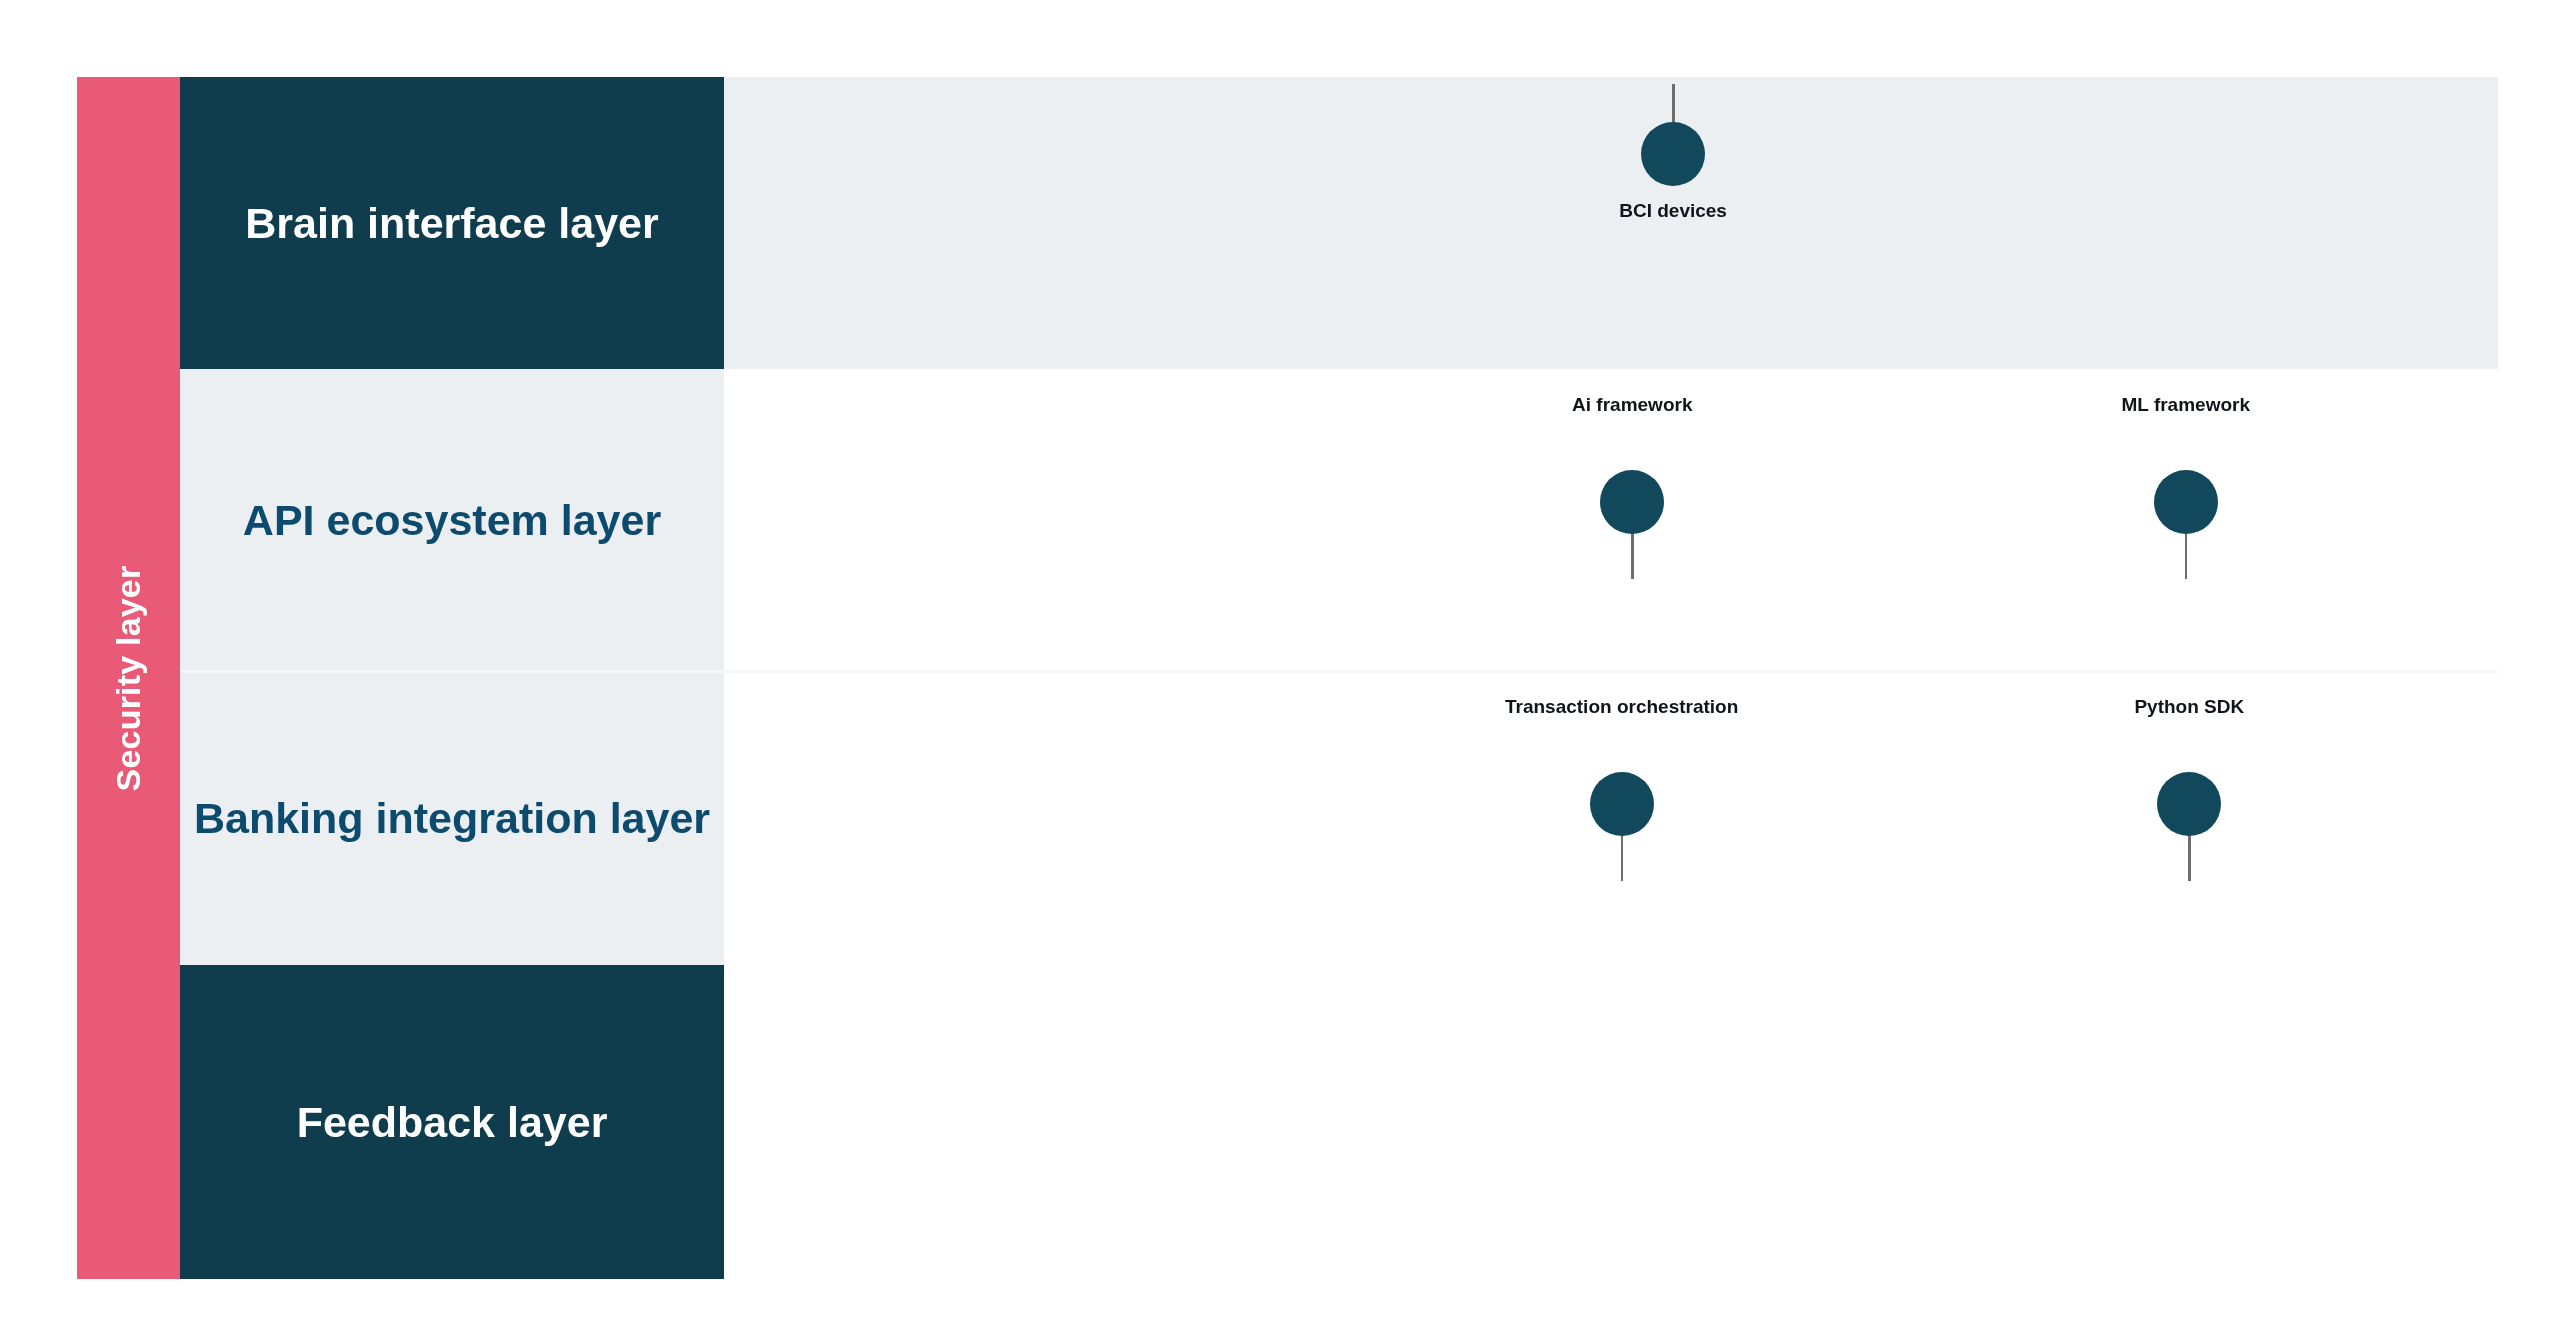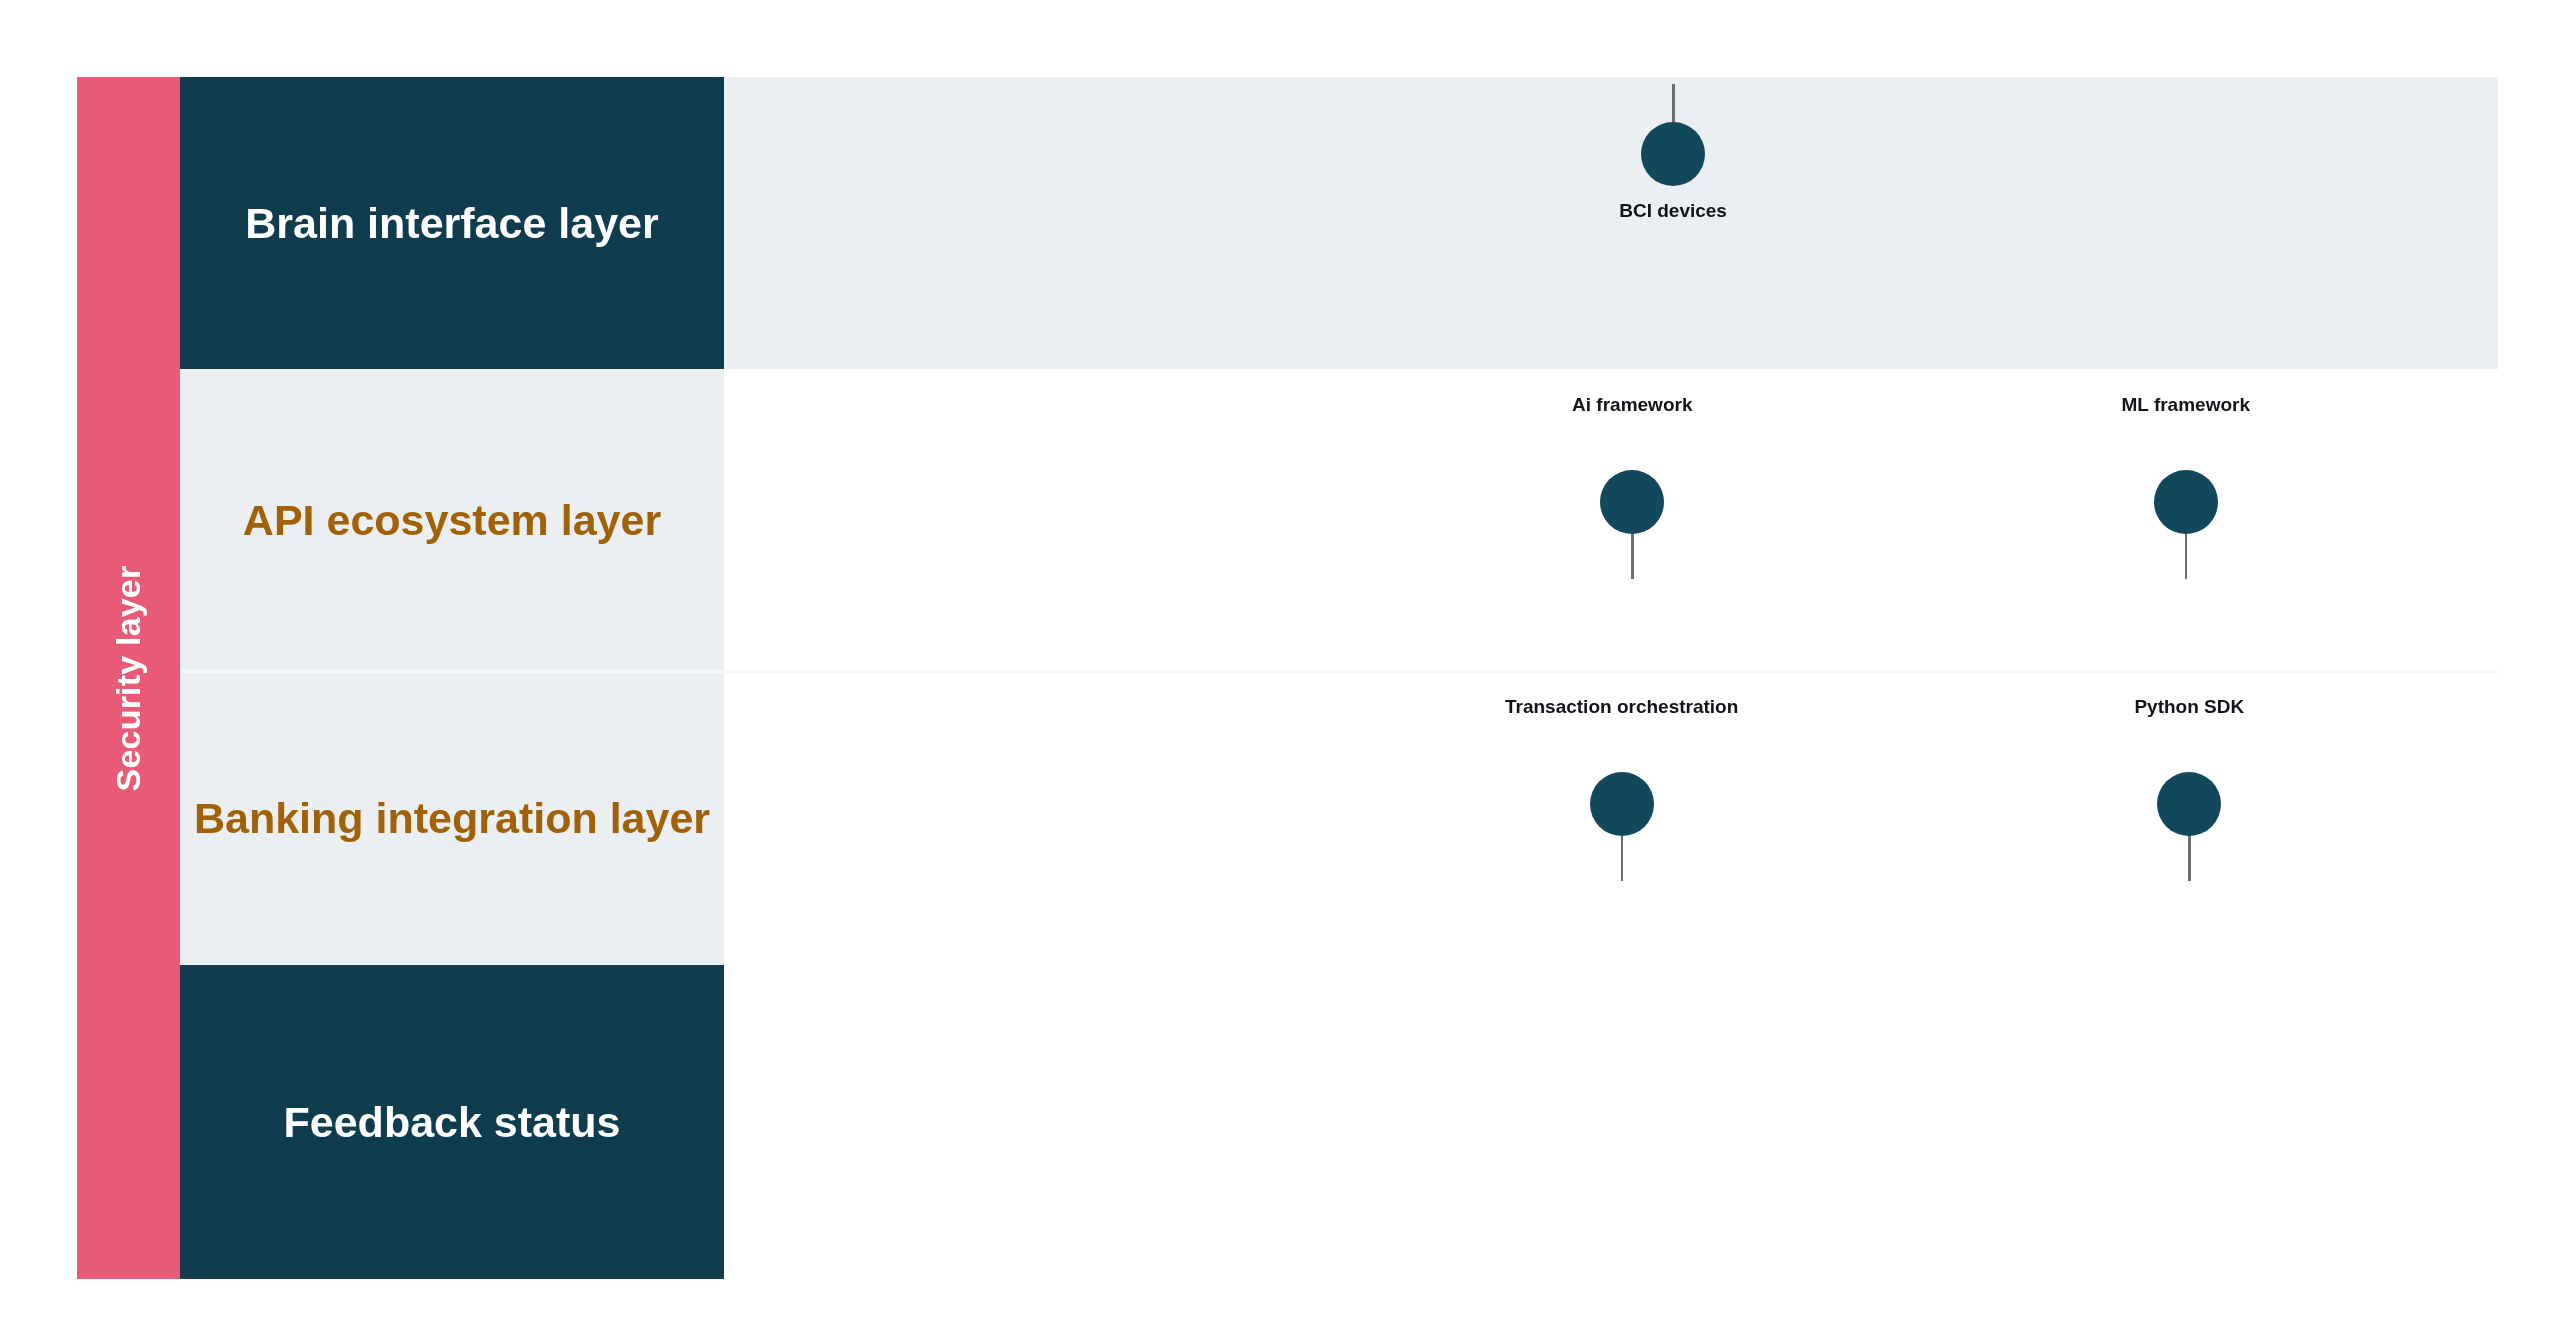--- a/index.html
+++ b/index.html
@@ -85,21 +85,21 @@
     width: 1774px;
     height: 100%;
   }
 
   
   .tone-dark .row-label { background: #103D4E; }
   .tone-dark .row-label-text { color: #ffffff; }
   .tone-dark .row-track { background: #ECEFF1; }
 
   .tone-light .row-label { background: #ECEFF1; }
-  .tone-light .row-label-text { color: #a16207; }
+  .tone-light .row-label-text { color: #0c4a6e; }
   .tone-light .row-track { background: #ffffff; }
 
   
   .row-divider {
     position: absolute;
     left: 103px;
     width: 2318px;
     height: 2.6px;
     background: #F5F7F8;
   }
@@ -203,21 +203,21 @@
               <div class="node-dot" style="top: 101px;"></div>
               <div class="node-label" style="top: 24px;">Python SDK</div>
             </div>
             <div class="node dir-down" style="left: 117.3%;">
               <div class="node-label" style="top: 24px;"></div>
             </div>
           </div>
         </div>
         <div class="row tone-dark" style="top: 888px; height: 314px;">
           <div class="row-label">
-            <span class="row-label-text">Feedback status</span>
+            <span class="row-label-text">Feedback layer</span>
           </div>
         </div>
       </div>
 
   <div class="row-divider" style="top: 593px;"></div>
     </div>
 </div>
 
 
 </body></html>

